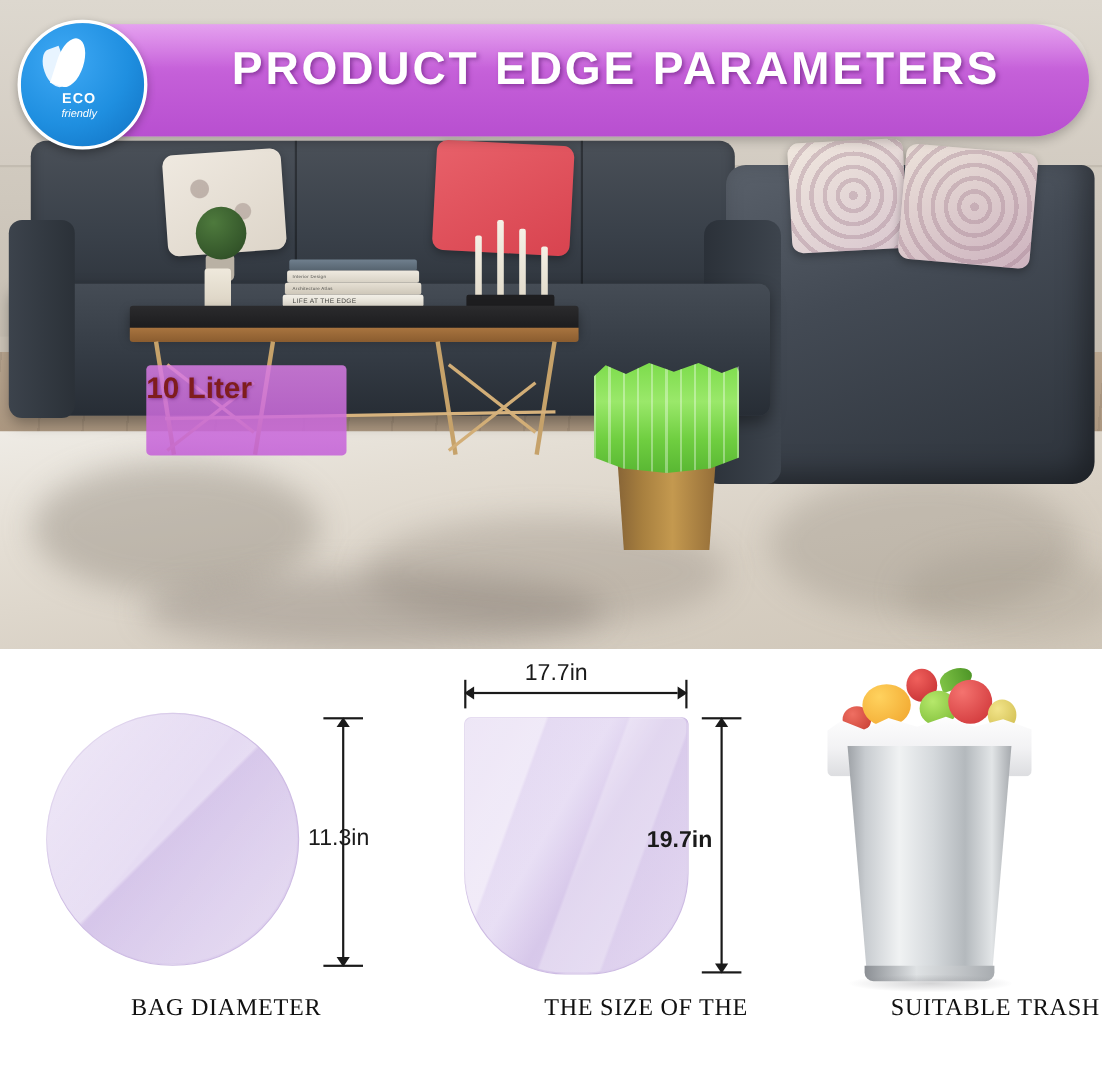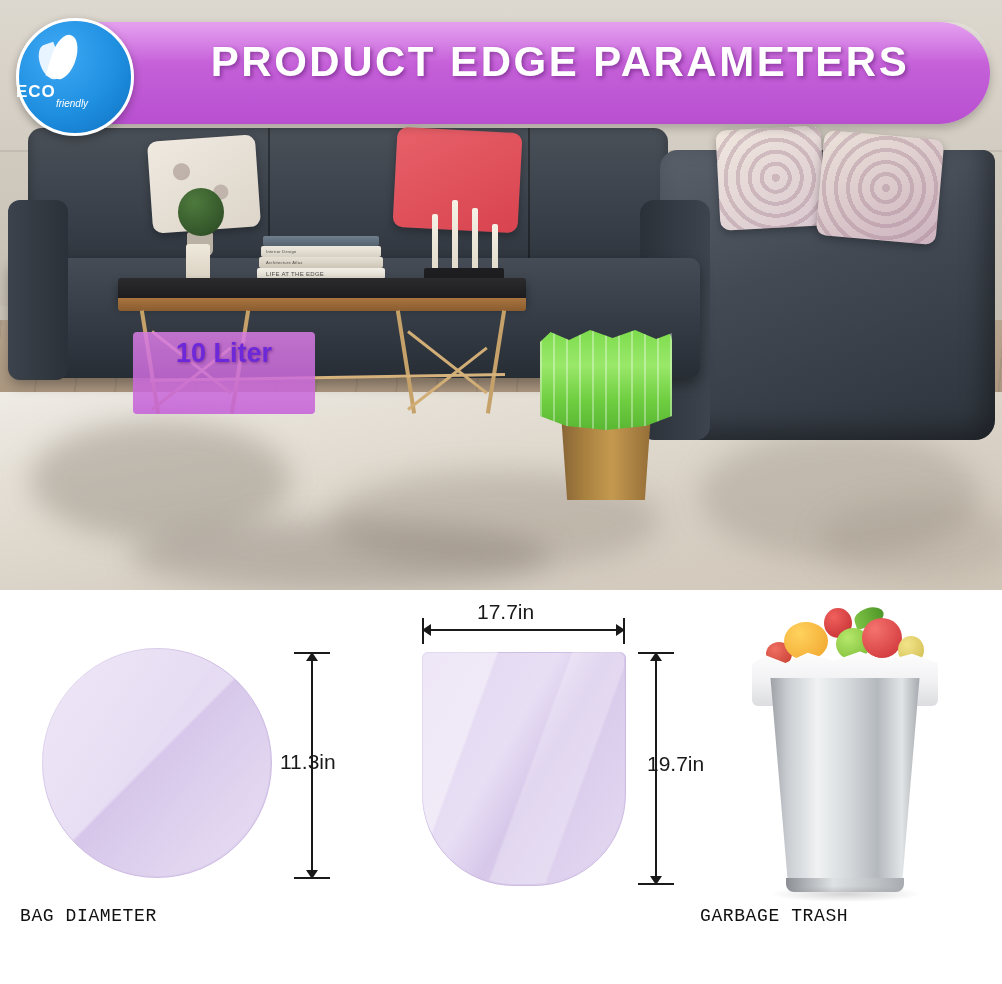--- a/index.html
+++ b/index.html
@@ -348,22 +348,23 @@
     left: 40px; top: 44px;
     width: 20px; height: 36px;
     background: #e8f4ff;
     border-radius: 50% 0 50% 50%;
     transform: rotate(-20deg);
   }
   .eco-text {
     position: absolute;
     left: 16px; top: 82px;
     width: 112px;
+    text-align: center;
     color: #ffffff;
-    font-size: 17px;
+    font-size: 13px;
     font-weight: bold;
     letter-spacing: 1px;
   }
   .eco-sub {
     position: absolute;
     left: 16px; top: 98px;
     width: 112px;
     text-align: center;
     color: #ffffff;
     font-size: 10px;
@@ -375,22 +376,21 @@
     position: absolute;
     left: 133px; top: 332px;
     width: 182px; height: 82px;
     background: linear-gradient(180deg, rgba(216,124,228,0.85) 0%, rgba(196,95,216,0.85) 100%);
     border-radius: 4px;
   }
   .capacity-line1, .capacity-line2 {
     position: absolute;
     left: 133px;
     width: 182px;
-    text-align: center;
-    color: #6d28d9;
+    color: #7f1d1d;
     font-size: 27px;
     font-weight: bold;
     text-shadow: 1px 1px 3px rgba(80,10,100,0.5);
   }
   .capacity-line1 { top: 338px; }
   .capacity-line2 { top: 374px; }
 
   
   .diagram-section {
     position: absolute;
@@ -514,25 +514,25 @@
   .f-lime   { left: 836px; top: 38px; width: 34px; height: 32px; background: radial-gradient(circle at 35% 30%, #b6e86b, #74b52f); }
   .f-apple  { left: 862px; top: 28px; width: 40px; height: 40px; background: radial-gradient(circle at 32% 28%, #f4736f, #cc2f33); }
   .f-red    { left: 824px; top: 18px; width: 28px; height: 30px; background: radial-gradient(circle at 35% 30%, #f0605c, #c02a2e); }
   .f-leaf   { left: 854px; top: 18px; width: 30px; height: 18px; background: linear-gradient(90deg,#7fc346,#4e9627); border-radius: 50% 50% 50% 0; transform: rotate(-18deg); }
   .f-pear   { left: 898px; top: 46px; width: 26px; height: 28px; background: radial-gradient(circle at 35% 30%, #f2e48a, #cdb949); }
   .f-tomato { left: 766px; top: 52px; width: 26px; height: 24px; background: radial-gradient(circle at 35% 30%, #ef6f62, #c43a2e); }
 
   
   .caption {
     position: absolute;
-    text-align: left;
-    font-size: 18px;
+    text-align: right;
+    font-size: 22px;
     color: #111111;
     letter-spacing: 0.6px;
-    font-family: Liberation Mono, monospace;
+    font-family: Liberation Serif, serif;
     line-height: 32px;
   }
   .cap-left   { left: 20px;  top: 310px; width: 272px; }
   .cap-mid    { left: 370px; top: 310px; width: 310px; }
   .cap-right  { left: 700px; top: 310px; width: 300px; }
 </style>
 </head>
 <body>
 
 <div class="photo-section">
@@ -640,33 +640,34 @@
   <div class="arrow arrow-right" style="left:616px; top:34px;"></div>
   <div class="dim-line-v" style="left:422px; top:28px; height:26px;"></div>
   <div class="dim-line-v" style="left:623px; top:28px; height:26px;"></div>
   <div class="dim-text" style="left:477px; top:10px;">17.7in</div>
 
   <div class="arrow arrow-up" style="left:650px; top:62px;"></div>
   <div class="dim-line-v" style="left:655px; top:70px; height:218px;"></div>
   <div class="arrow arrow-down" style="left:650px; top:286px;"></div>
   <div class="dim-line-h" style="left:638px; top:62px;  width:36px;"></div>
   <div class="dim-line-h" style="left:638px; top:293px; width:36px;"></div>
-  <div class="dim-text" style="left:647px; top:162px;">19.7in</div>
+  <div class="dim-text" style="left:588px; top:162px;font-weight:bold;">19.7in</div>
 
   <div class="caption cap-mid">
+    <div>THE SIZE OF THE</div>
   </div>
 
   <div class="food f-tomato"></div>
   <div class="food f-red"></div>
   <div class="food f-leaf"></div>
   <div class="food f-orange"></div>
   <div class="food f-lime"></div>
   <div class="food f-apple"></div>
   <div class="food f-pear"></div>
   <div class="tc-liner"></div>
   <div class="tc-body"></div>
   <div class="tc-base"></div>
   <div class="tc-shadow"></div>
 
   <div class="caption cap-right">
-    <div>GARBAGE TRASH</div>
+    <div>SUITABLE TRASH</div>
   </div>
 </div>
 
 </body></html>

